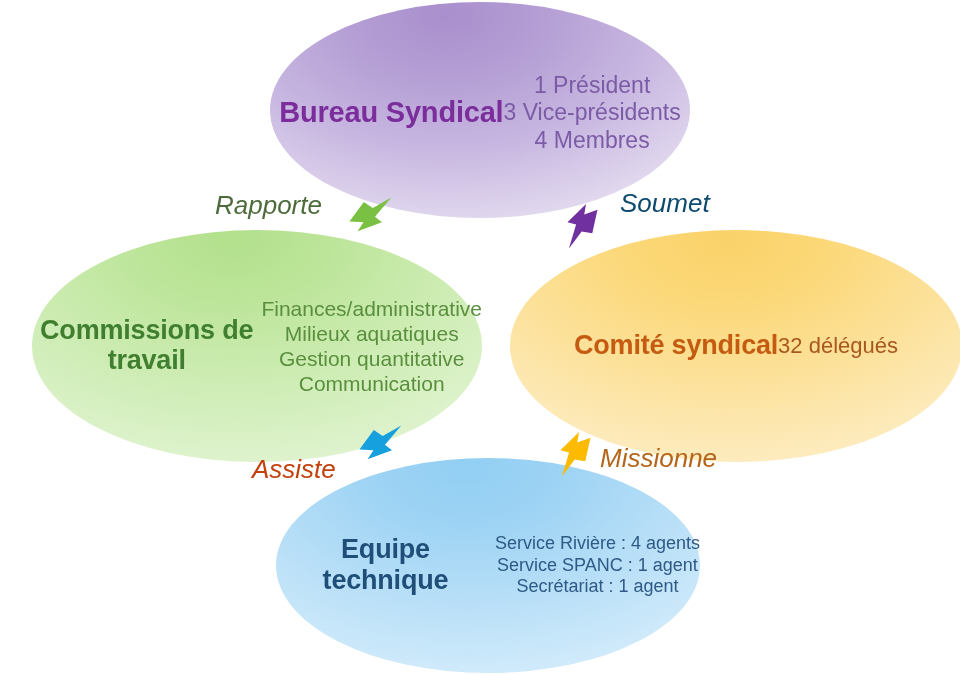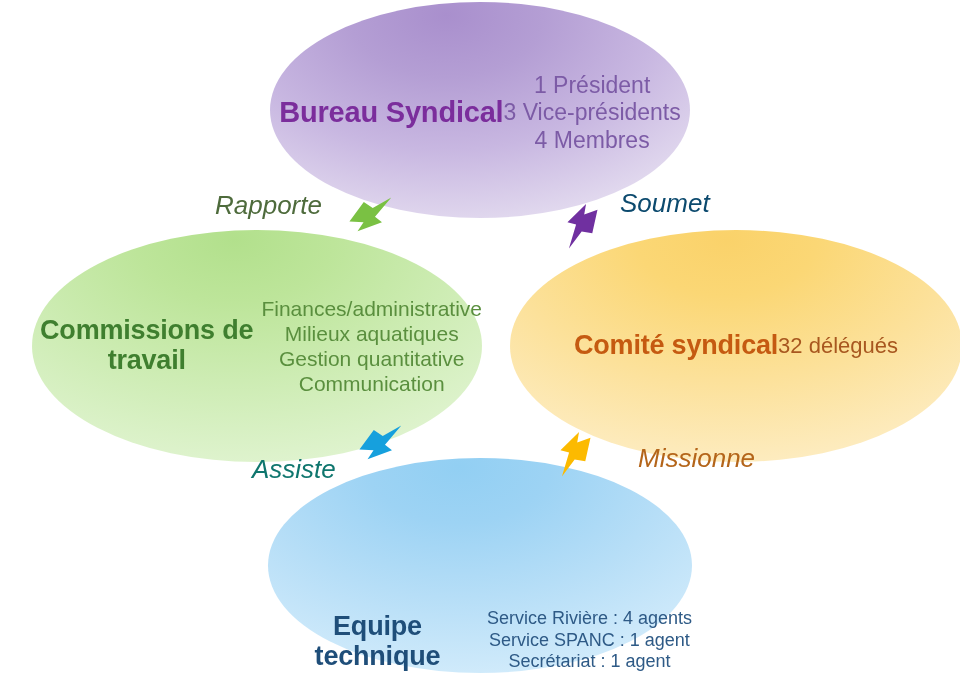--- a/index.html
+++ b/index.html
@@ -73,25 +73,24 @@
     left: 510px;  top: 230px;
     width: 452px; height: 232px;
     background: radial-gradient(ellipse 110% 135% at 48% 4%,
                 #fad26a 0%, #fbd775 18%, #fce19a 45%, #fdebbd 70%, #fef5dc 90%, #fefaed 100%);
   }
   #node-comite .title { font-size: 27px; color: #c55a11; }
   #node-comite .lines { font-size: 22px; color: #a8571f; }
 
   
   #node-equipe {
-    left: 268px;  top: 458px;
+    left: 276px;  top: 458px;
     width: 424px; height: 215px;
     background: radial-gradient(ellipse 108% 132% at 45% 4%,
                 #92cff3 0%, #9dd3f4 20%, #b6def7 46%, #cbe8fa 68%, #dff2fd 88%, #eaf7fe 100%);
-    align-items: flex-end;
   }
   #node-equipe .title { font-size: 27px; color: #1f4e79; }
   #node-equipe .lines { font-size: 18px; color: #2e5a86; }
 
   
   .arrow {
     position: absolute;
     width: 64px;
     height: 64px;
   }
@@ -104,22 +103,22 @@
 
   
   .arrow-label {
     position: absolute;
     font-style: italic;
     font-size: 26px;
     white-space: nowrap;
   }
   #label-rapporte  { left: 215px; top: 190px; color: #4e6b3c; }
   #label-soumet    { left: 620px; top: 188px; color: #0c4a6e; }
-  #label-assiste   { left: 252px; top: 454px; color: #0f766e; }
-  #label-missionne { left: 638px; top: 443px; color: #b4651a; }
+  #label-assiste   { left: 252px; top: 454px; color: #c2410c; }
+  #label-missionne { left: 600px; top: 443px; color: #b4651a; }
 </style>
 </head>
 <body>
 
 <div id="stage">
 
   <div class="node" id="node-bureau">
     <div class="title">Bureau Syndical</div>
     <div class="lines">
       <span>1 Président</span>

